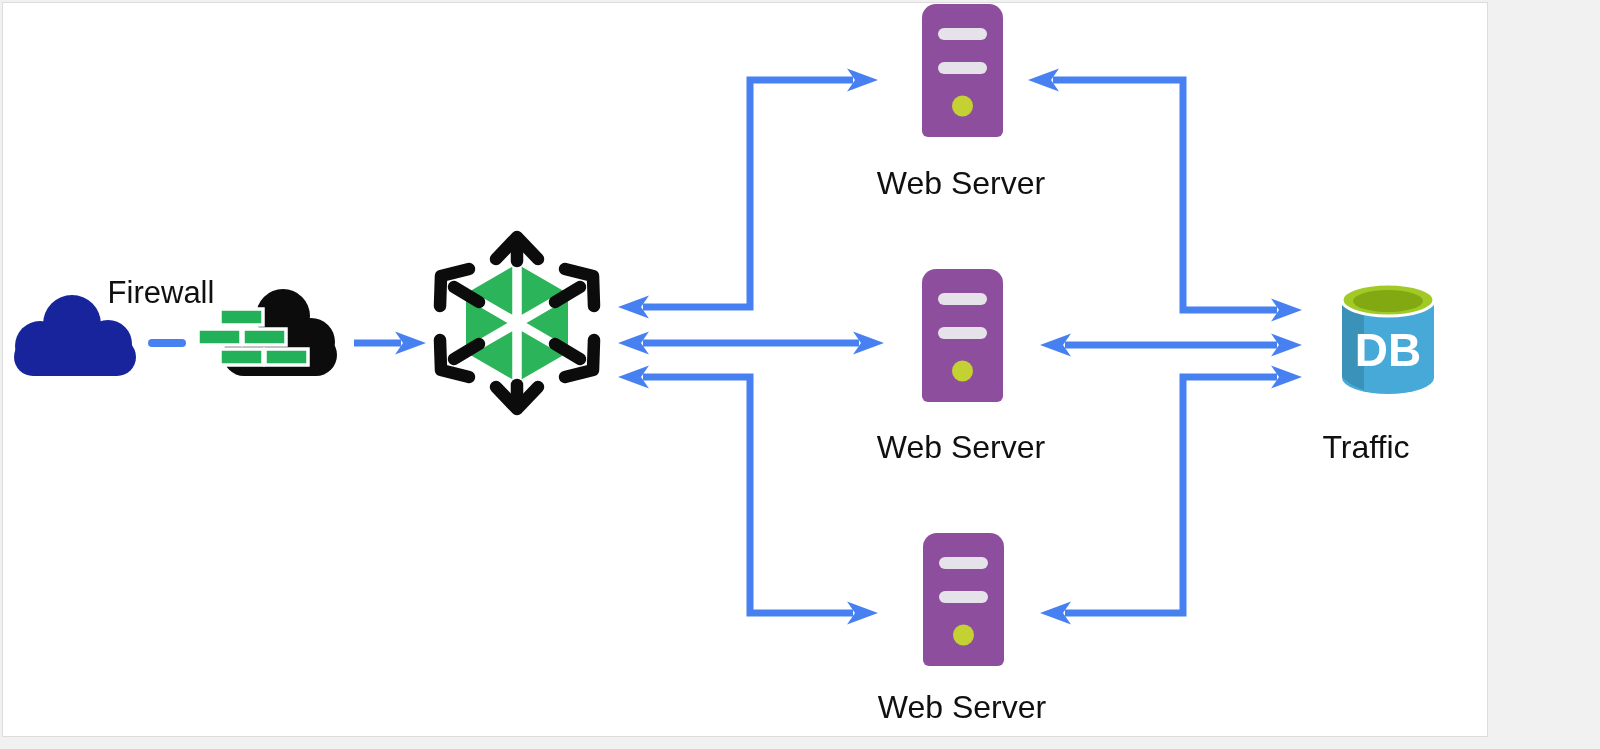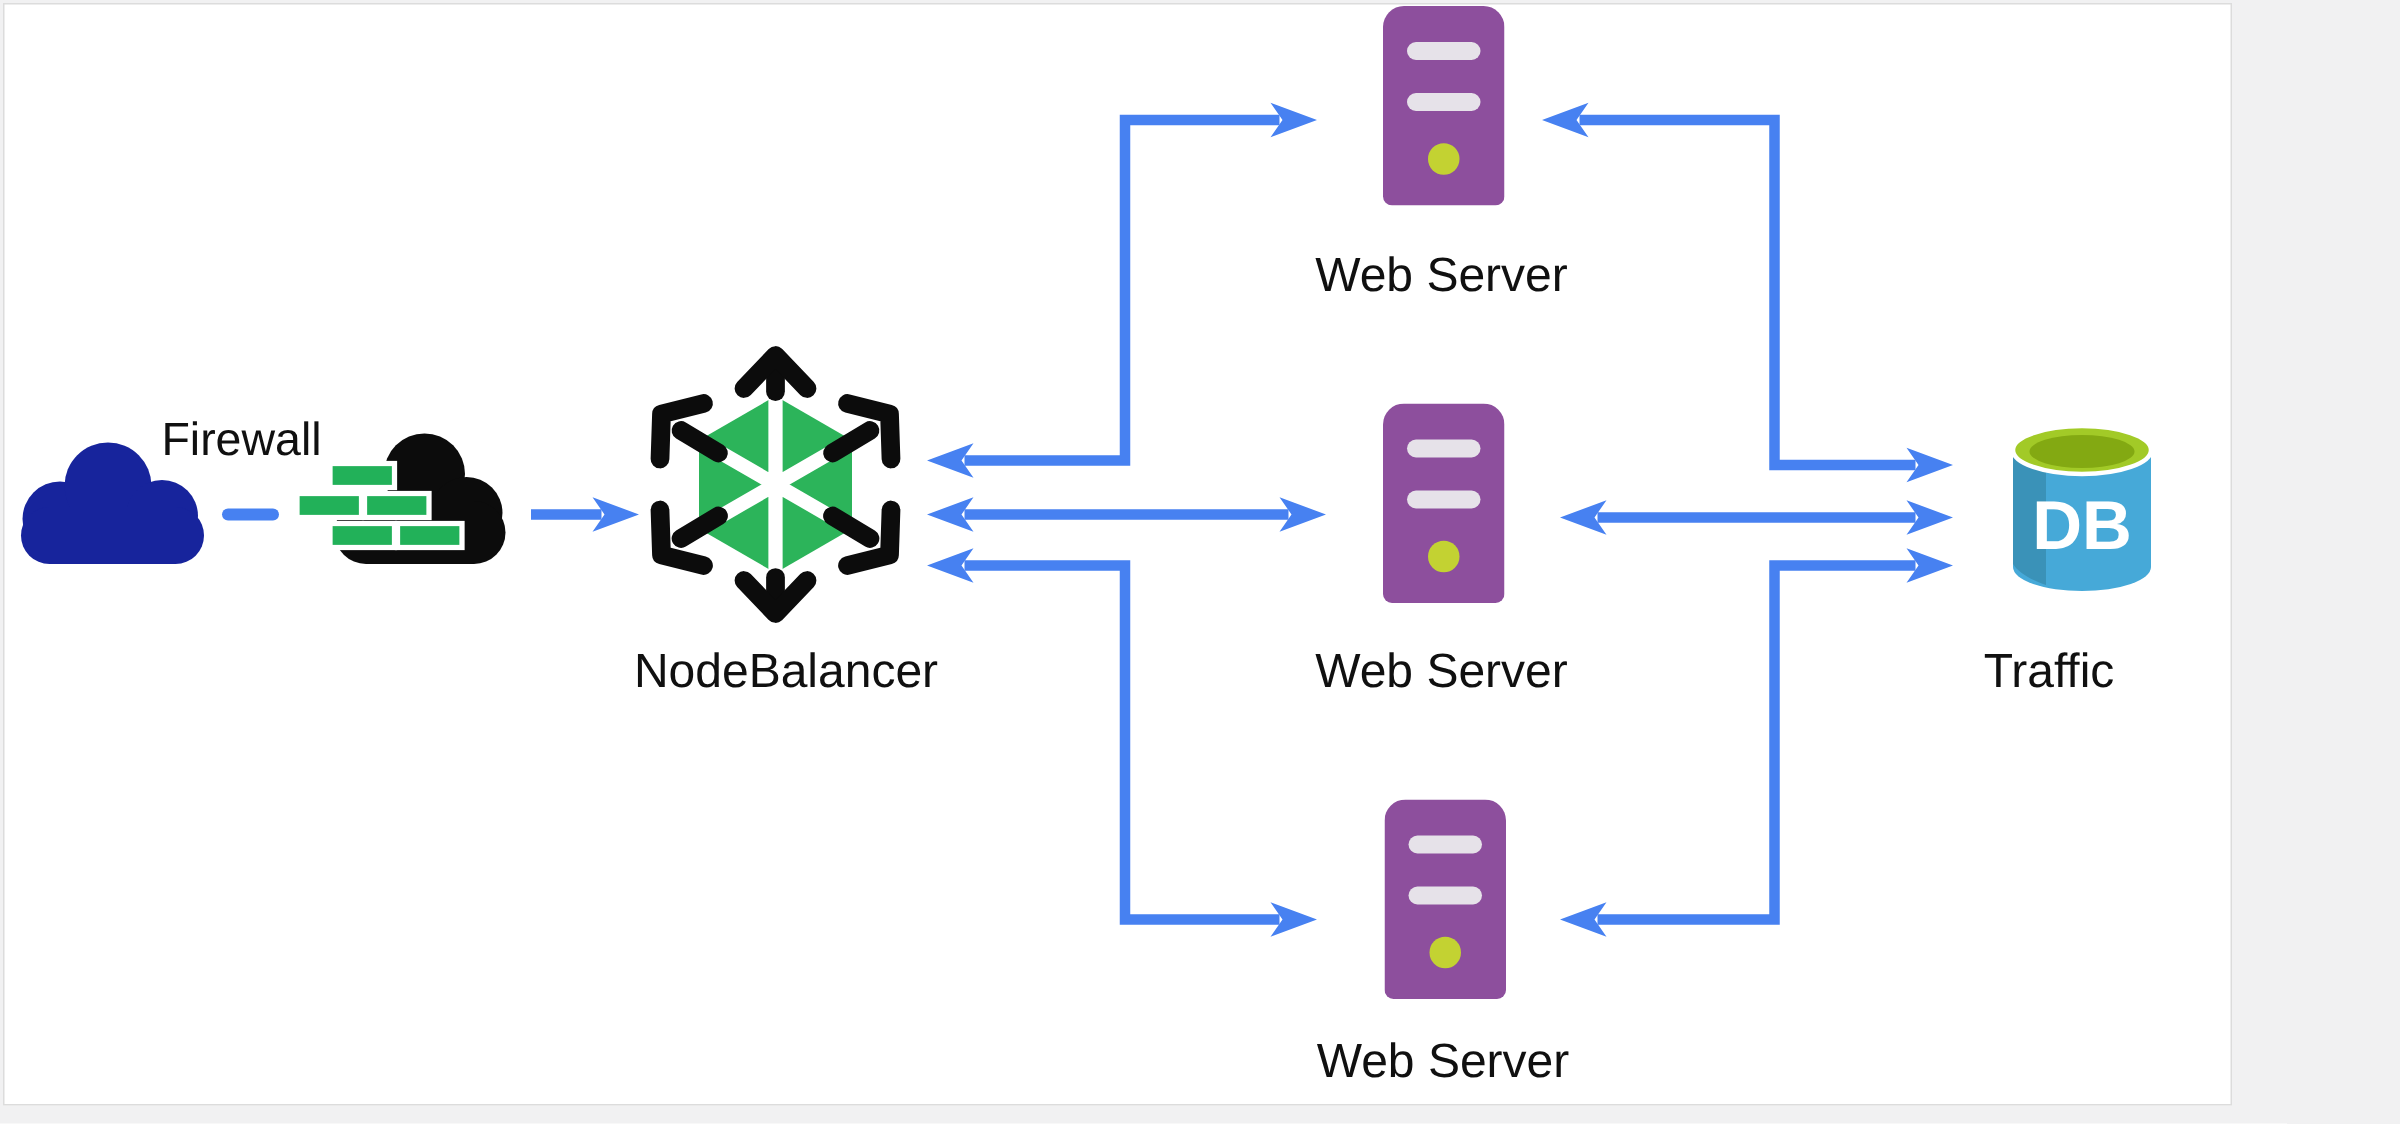--- a/index.html
+++ b/index.html
@@ -110,21 +110,20 @@
     <path class="s-black" d="M74 159 L95 181 L116 159"></path>
     <path class="s-black" d="M133 74 L158 59"></path>
     <path class="s-black" d="M143 41 L171 48 L172 78"></path>
     <path class="s-black" d="M133 116 L158 131"></path>
     <path class="s-black" d="M143 149 L171 142 L172 112"></path>
     <path class="s-black" d="M57 74 L32 59"></path>
     <path class="s-black" d="M47 41 L19 48 L18 78"></path>
     <path class="s-black" d="M57 116 L32 131"></path>
     <path class="s-black" d="M47 149 L19 142 L18 112"></path>
   </svg>
-  <div class="node-label" style="left:524px;top:430px">NodeBalancer</div>
 
   <svg class="node-icon" style="left:922px;top:4px" width="81" height="133" viewBox="0 0 81 133">
     <path class="f-purple" d="M14 0 H67 A14 14 0 0 1 81 14 V127 A6 6 0 0 1 75 133 H6 A6 6 0 0 1 0 127 V14 A14 14 0 0 1 14 0 Z"></path>
     <rect class="f-slot" x="16" y="24" width="49" height="12" rx="6"></rect>
     <rect class="f-slot" x="16" y="58" width="49" height="12" rx="6"></rect>
     <circle class="f-led" cx="40.5" cy="102" r="10.5"></circle>
   </svg>
   <div class="node-label" style="left:961px;top:166px">Web Server</div>
 
   <svg class="node-icon" style="left:922px;top:269px" width="81" height="133" viewBox="0 0 81 133">

